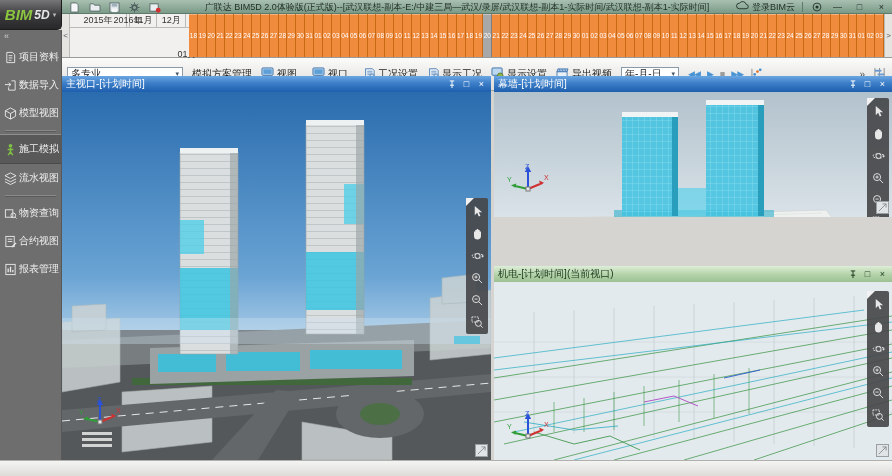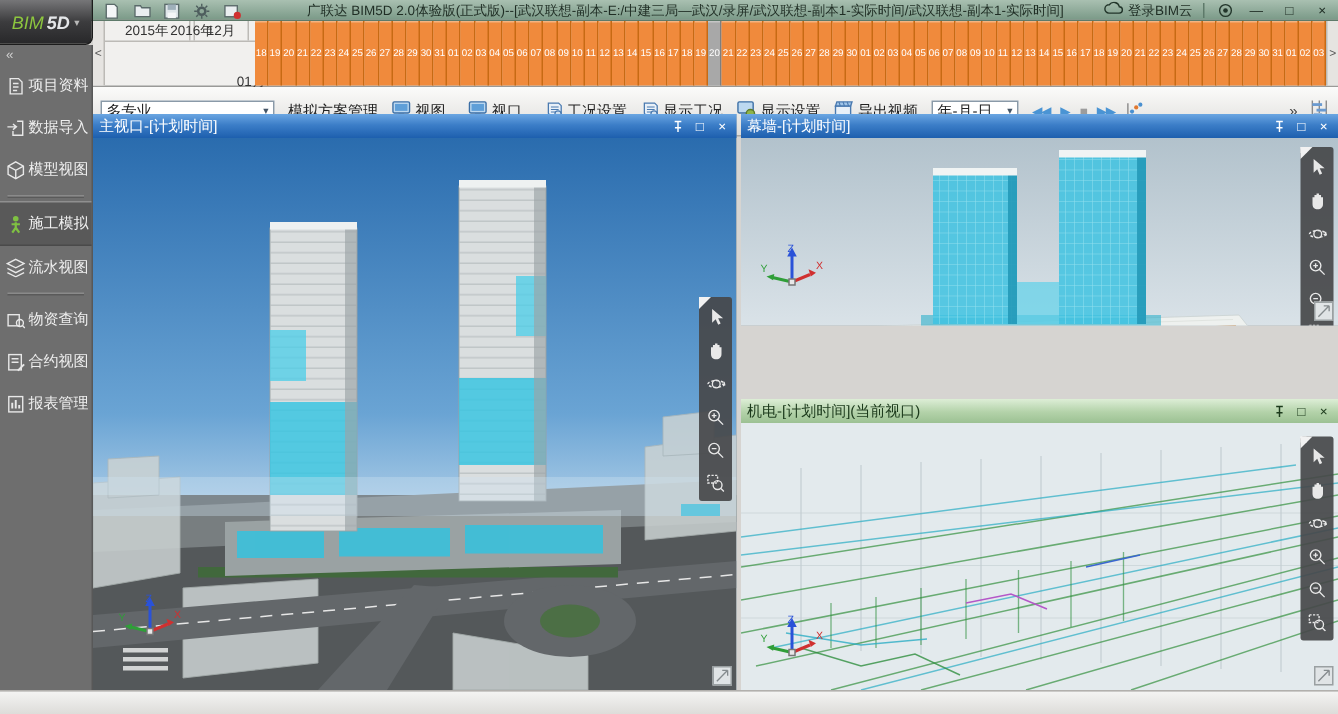--- a/index.html
+++ b/index.html
@@ -17,21 +17,21 @@
   .win-controls{position:absolute;right:3px;top:0;height:14px;display:flex;align-items:center;gap:7px;}
   .login{display:flex;align-items:flex-start;gap:3px;}
   .wbtn{width:15px;text-align:center;font-size:9px;line-height:12px;color:#1f2d24;}
   .wsep{width:1px;height:10px;background:#5e7a6a;}
 
   
   .logo{position:absolute;left:0;top:0;width:62px;height:30px;z-index:40;
     background:linear-gradient(#767678,#3c3c3e 50%,#28282a);
     border-right:1px solid #1c1c1c;border-bottom:1px solid #1c1c1c;border-radius:0 0 5px 0;
     display:flex;align-items:center;justify-content:center;gap:2px;}
-  .logo .bim{color:#8dc63f;font-weight:normal;font-style:italic;font-size:12px;letter-spacing:0;}
+  .logo .bim{color:#8dc63f;font-weight:bold;font-style:italic;font-size:15px;letter-spacing:0;}
   .logo .five-d{color:#e4e6e8;font-weight:bold;font-style:italic;font-size:12px;}
   .lcaret{color:#b8b8b8;font-size:7px;margin-left:1px;}
 
   
   .timeline{position:absolute;left:62px;top:14px;width:830px;height:44px;background:#f1f0ee;
     border-bottom:1px solid #9a9a98;display:flex;}
   .tl-arrow{width:8px;background:#e6e4e1;border-right:1px solid #bcbab6;display:flex;
     align-items:center;justify-content:center;font-size:8px;color:#555;}
   .tl-arrow.right{border-right:none;border-left:1px solid #bcbab6;}
   .tl-body{flex:1;display:flex;flex-direction:row;min-width:0;}
@@ -171,20 +171,21 @@
   </div>
 
   <div class="timeline">
     <div class="tl-arrow">&lt;</div>
     <div class="tl-body">
       <div class="tl-years" id="tl-years">
           <div class="tl-year" style="flex: 75 1 0%;">2015年</div>
           <div class="tl-year" style="flex: 3 1 0%;">2016年</div>
         </div>
       <div class="tl-months" id="tl-months">
+          <div class="tl-month" style="flex: 30 1 0%;">11月</div>
           <div class="tl-month" style="flex: 31 1 0%;">12月</div>
           <div class="tl-month" style="flex: 3 1 0%; margin-top: 40px;">01月</div>
         </div>
       <div class="tl-days" id="tl-days">
           <div class="tl-day">18</div>
           <div class="tl-day">19</div>
           <div class="tl-day">20</div>
           <div class="tl-day">21</div>
           <div class="tl-day">22</div>
           <div class="tl-day">23</div>

